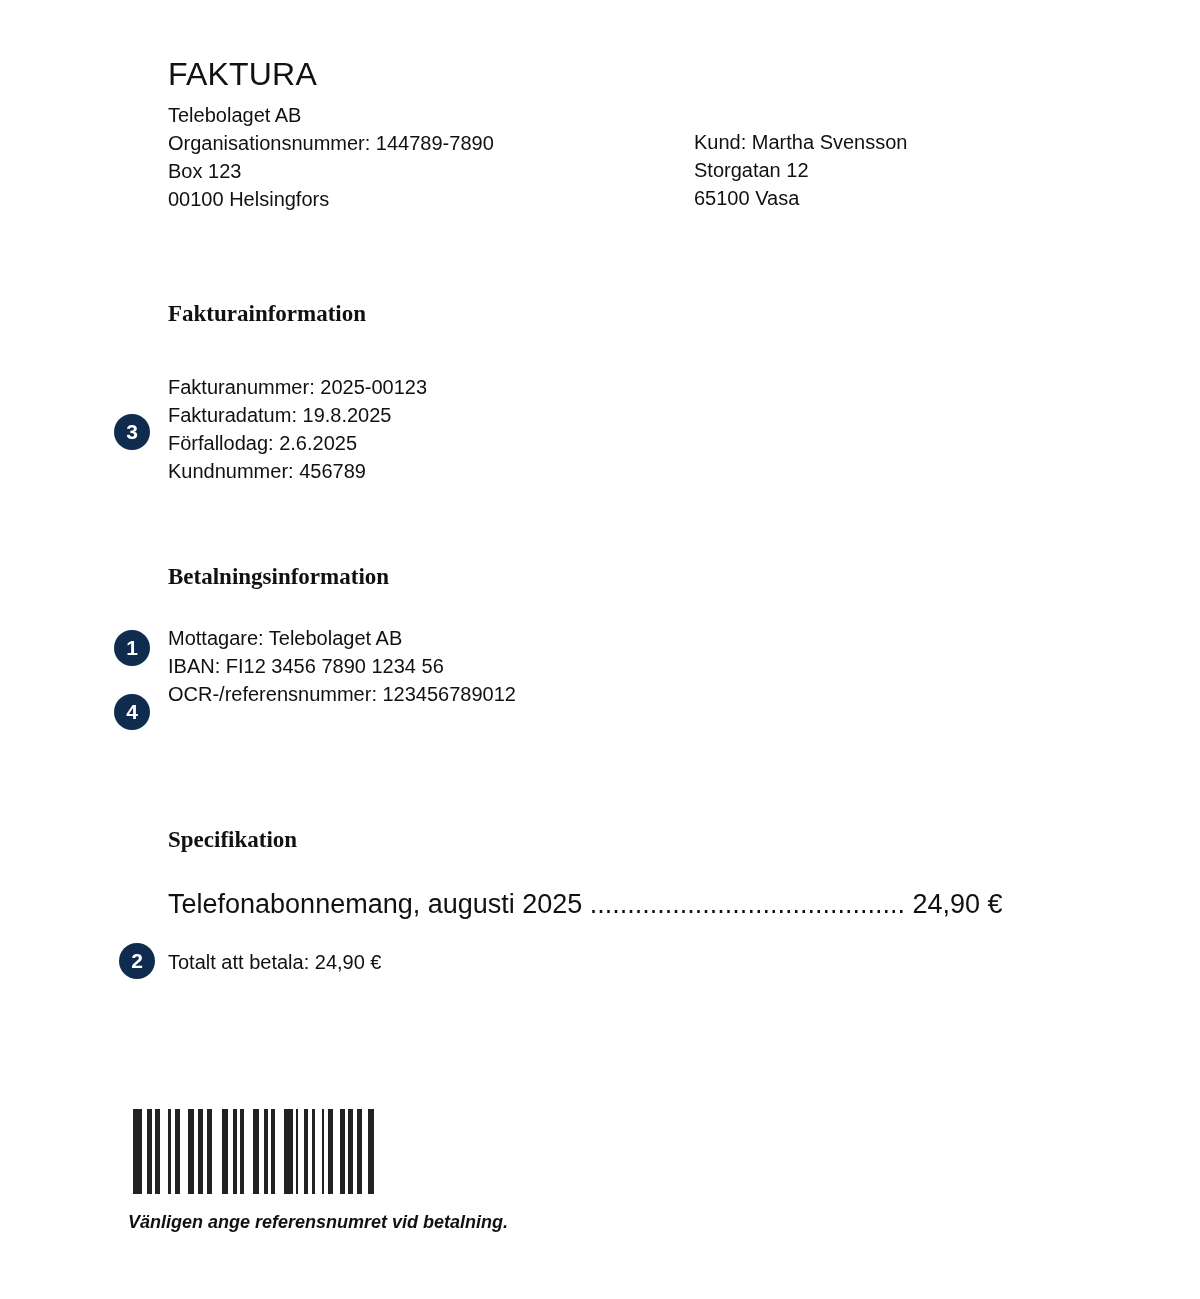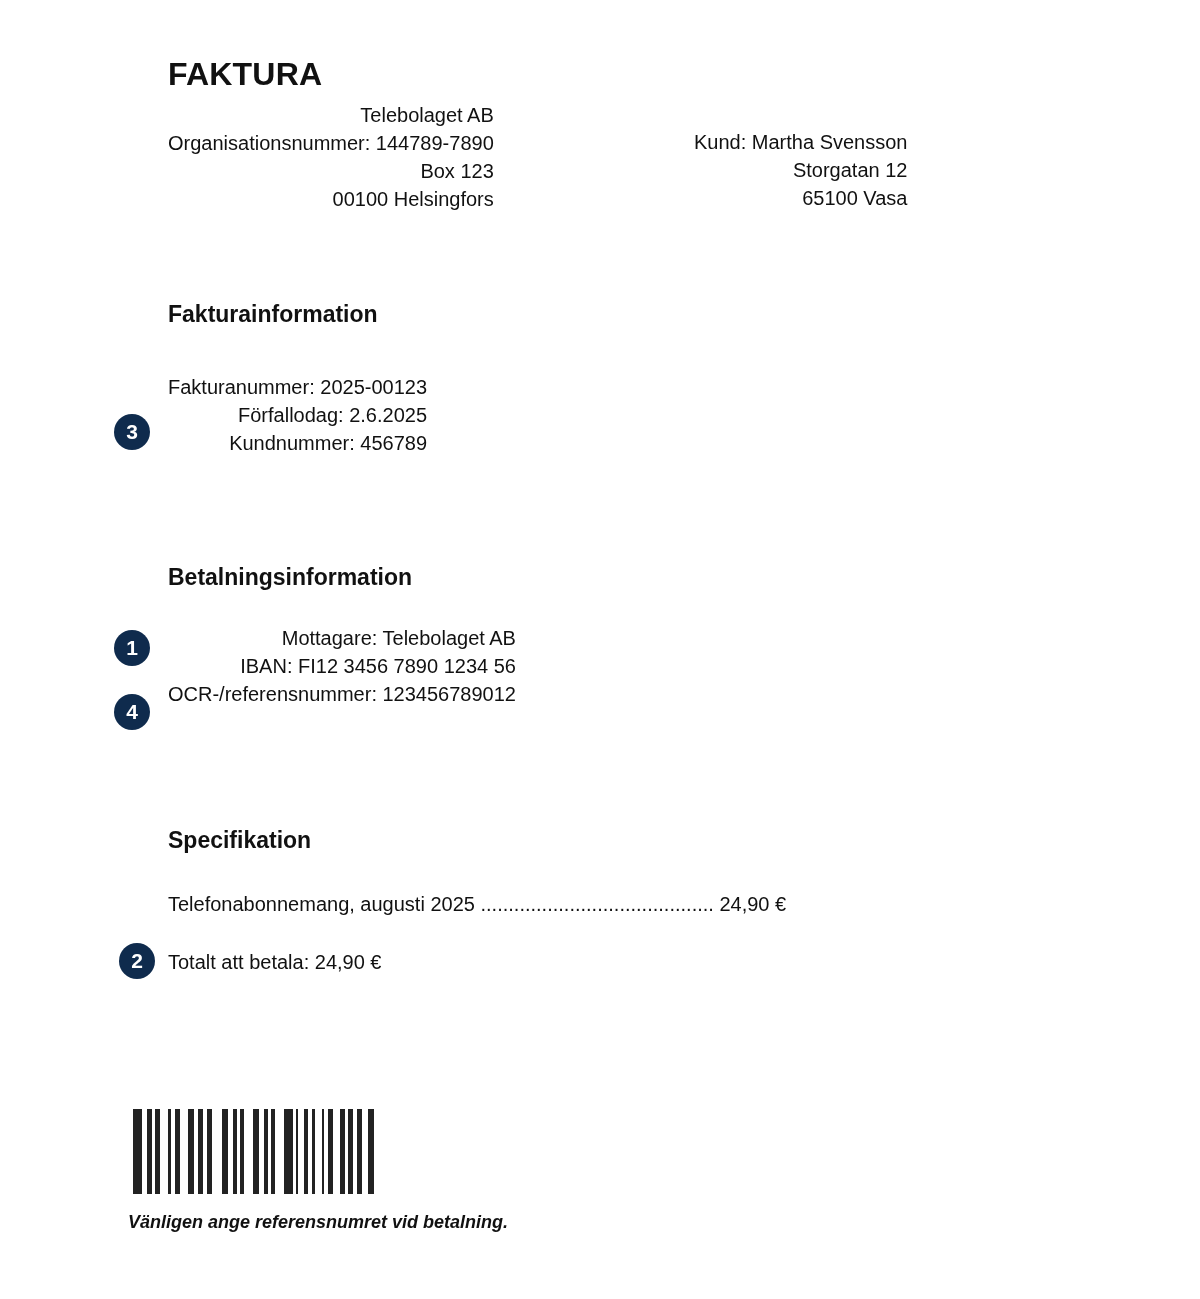--- a/index.html
+++ b/index.html
@@ -1,34 +1,34 @@
 <!DOCTYPE html>
 <html><head>
 <meta charset="utf-8">
 <style>
   html, body { margin: 0; padding: 0; background: #ffffff; }
   body {
     width: 1200px; height: 1299px; position: relative; overflow: hidden;
     font-family: "Liberation Sans", sans-serif; color: #111111;
   }
   .abs { position: absolute; }
-  .title { font-size: 32px; font-weight: bold; left: 168px; top: 56px; letter-spacing: 0.2px; }
+  .title { font-size: 32px; font-weight: normal; left: 168px; top: 56px; letter-spacing: 0.2px; }
   .line { font-size: 20px; line-height: 28px; white-space: nowrap; }
-  .block { position: absolute; text-align: right; }
-  .h2 { font-size: 23px; font-weight: bold; left: 168px; position: absolute; }
+  .block { position: absolute; }
+  .h2 { font-size: 23px; font-weight: bold; left: 168px; position: absolute; font-family: Liberation Serif, serif; }
   .badge {
     position: absolute; width: 36px; height: 36px; border-radius: 50%;
     background: #0f2b4d; color: #ffffff; font-weight: bold; font-size: 21px;
     display: flex; align-items: center; justify-content: center;
     font-family: "Liberation Sans", sans-serif;
   }
   .barcode { position: absolute; left: 133px; top: 1109px; width: 242px; height: 85px; }
   .barcode span { position: absolute; top: 0; height: 85px; background: #222222; }
   .note { position: absolute; left: 128px; top: 1212px; font-size: 18px; font-weight: bold; font-style: italic; white-space: nowrap; }
-  .spec-row { position: absolute; left: 168px; top: 890px; font-size: 20px; line-height: 28px; white-space: nowrap; }
+  .spec-row { position: absolute; left: 168px; top: 890px; font-size: 27px; line-height: 28px; white-space: nowrap; }
 </style>
 </head>
 <body>
 
 <div class="abs title">FAKTURA</div>
 
 <div class="block" style="left:168px; top:101px;">
   <div class="line">Telebolaget AB</div>
   <div class="line">Organisationsnummer: 144789-7890</div>
   <div class="line">Box 123</div>
@@ -37,20 +37,21 @@
 
 <div class="block" style="left:694px; top:128px;">
   <div class="line">Kund: Martha Svensson</div>
   <div class="line">Storgatan 12</div>
   <div class="line">65100 Vasa</div>
 </div>
 
 <div class="h2" style="top:301px;">Fakturainformation</div>
 <div class="block" style="left:168px; top:362px;margin-top:11px;">
   <div class="line">Fakturanummer: 2025-00123</div>
+  <div class="line">Fakturadatum: 19.8.2025</div>
   <div class="line">Förfallodag: 2.6.2025</div>
   <div class="line">Kundnummer: 456789</div>
 </div>
 <div class="badge" style="left:114px; top:414px;">3</div>
 
 <div class="h2" style="top:540px;margin-top:24px;">Betalningsinformation</div>
 <div class="block" style="left:168px; top:624px;">
   <div class="line">Mottagare: Telebolaget AB</div>
   <div class="line">IBAN: FI12 3456 7890 1234 56</div>
   <div class="line">OCR-/referensnummer: 123456789012</div>

